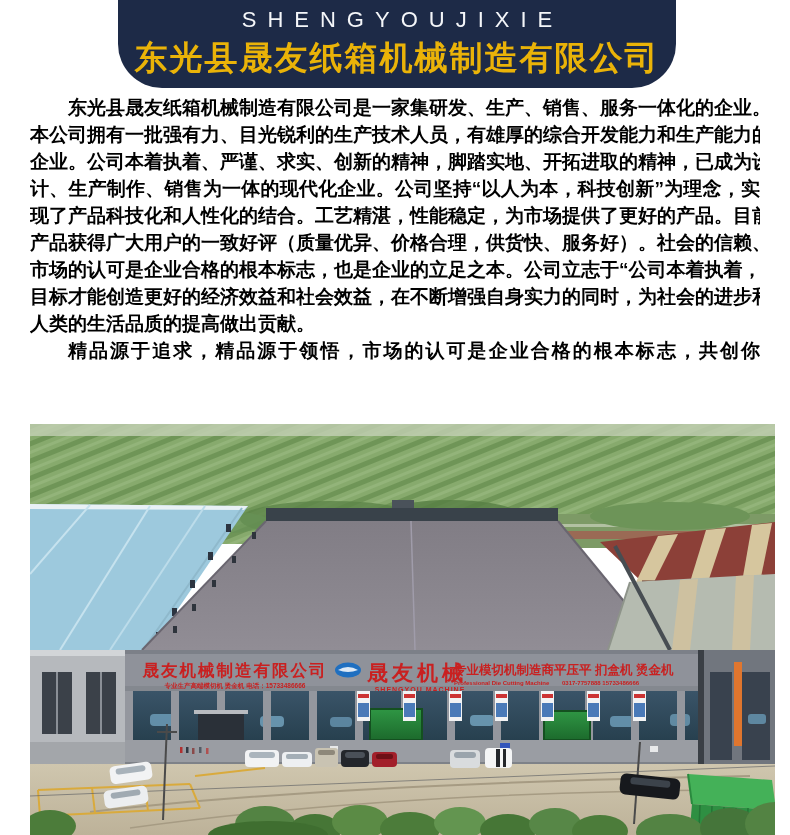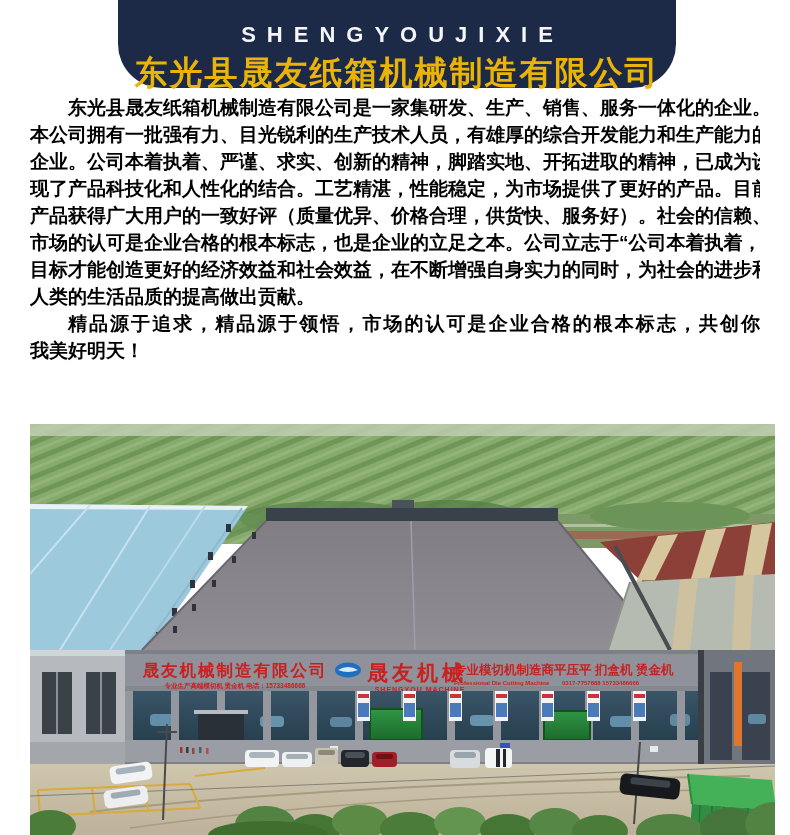--- a/index.html
+++ b/index.html
@@ -2,21 +2,21 @@
 <html><head>
 <meta charset="utf-8">
 <style>
   html,body{margin:0;padding:0;}
   body{width:790px;height:835px;background:#ffffff;font-family:"Liberation Sans",sans-serif;overflow:hidden;position:relative;}
   .page{position:relative;width:790px;height:835px;background:#fff;}
 
   
   .banner{position:absolute;left:118px;top:0;width:558px;height:88px;background:#1d2a47;
           border-radius:0 0 44px 44px;display:flex;flex-direction:column;align-items:center;}
-  .banner-en{margin-top:22px;color:#f4f6f9;font-size:22px;font-weight:700;letter-spacing:11px;text-indent:11px;}
+  .banner-en{margin-top:7px;color:#f4f6f9;font-size:22px;font-weight:400;letter-spacing:11px;text-indent:11px;}
   .banner-zh{margin-top:3px;color:#eab308;font-size:33px;font-weight:700;letter-spacing:2px;}
 
   
   .intro{position:absolute;left:30px;top:94px;width:730px;color:#000;}
   .line{font-size:19px;font-weight:700;line-height:27px;height:27px;white-space:nowrap;
         text-align:justify;text-align-last:justify;text-justify:inter-character;word-break:break-all;overflow:hidden;}
   .line.indent{text-indent:2em;}
   .line.last{text-align-last:left;white-space:normal;}
 
   
@@ -31,27 +31,27 @@
 
   <div class="banner">
     <div class="banner-en">SHENGYOUJIXIE</div>
     <div class="banner-zh">东光县晟友纸箱机械制造有限公司</div>
   </div>
 
   <div class="intro">
     <div class="line indent">东光县晟友纸箱机械制造有限公司是一家集研发、生产、销售、服务一体化的企业。</div>
     <div class="line">本公司拥有一批强有力、目光锐利的生产技术人员，有雄厚的综合开发能力和生产能力的</div>
     <div class="line">企业。公司本着执着、严谨、求实、创新的精神，脚踏实地、开拓进取的精神，已成为设</div>
+    <div class="line">计、生产制作、销售为一体的现代化企业。公司坚持“以人为本，科技创新”为理念，实</div>
     <div class="line">现了产品科技化和人性化的结合。工艺精湛，性能稳定，为市场提供了更好的产品。目前</div>
     <div class="line">产品获得广大用户的一致好评（质量优异、价格合理，供货快、服务好）。社会的信赖、</div>
     <div class="line">市场的认可是企业合格的根本标志，也是企业的立足之本。公司立志于“公司本着执着，</div>
     <div class="line">目标才能创造更好的经济效益和社会效益，在不断增强自身实力的同时，为社会的进步和</div>
     <div class="line last">人类的生活品质的提高做出贡献。</div>
     <div class="line indent">精品源于追求，精品源于领悟，市场的认可是企业合格的根本标志，共创你</div>
-    <div class="line last">我美好明天！</div>
   </div>
 
   <div class="photo">
   <svg width="745" height="411" viewBox="0 0 745 411">
     <defs>
       <pattern id="fieldrows" width="16" height="16" patternUnits="userSpaceOnUse" patternTransform="rotate(-22)">
         <rect width="16" height="16" fill="#87aa6d"></rect>
         <rect width="16" height="5" fill="#6f9557"></rect>
         <rect y="9" width="16" height="3" fill="#93b47a"></rect>
       </pattern>

